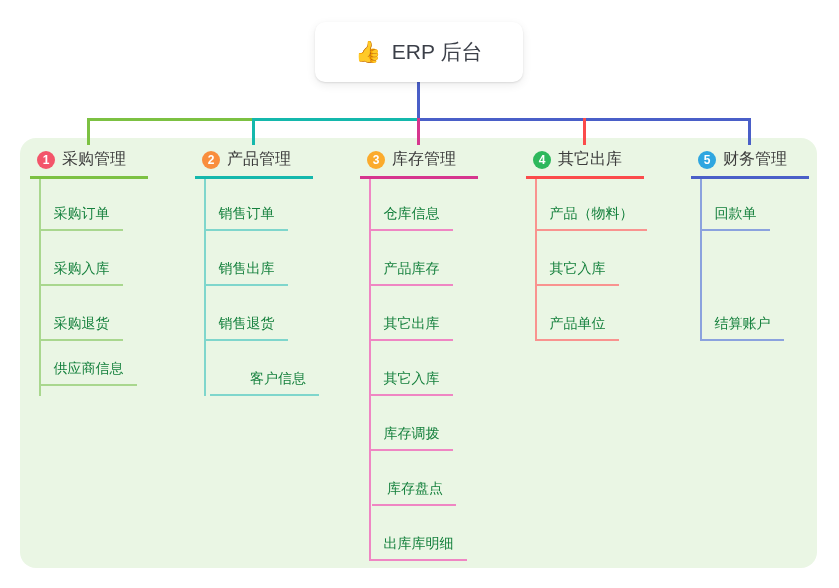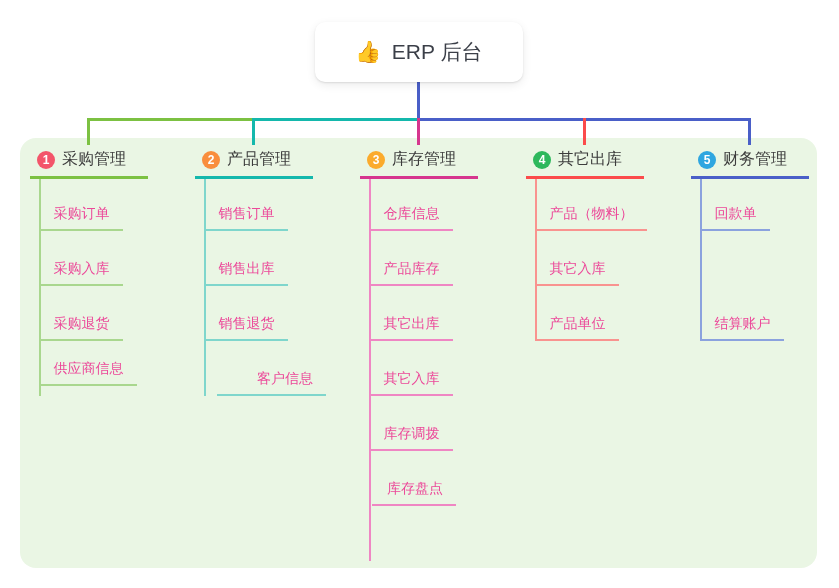--- a/index.html
+++ b/index.html
@@ -30,21 +30,21 @@
   .badge{width:18px;height:18px;border-radius:50%;background:var(--badge);
          color:#ffffff;font-size:12px;font-weight:700;display:flex;
          align-items:center;justify-content:center;flex:0 0 18px;}
 
   
   .vline{position:absolute;top:176px;width:2px;background:var(--light);z-index:1;}
 
   
   .child{position:absolute;height:27px;line-height:22px;box-sizing:content-box;
          padding:0 13px 0 15px;border-bottom:2px solid var(--light);
-         font-size:14px;color:#ec4899;white-space:nowrap;z-index:2;}
+         font-size:14px;color:#15803d;white-space:nowrap;z-index:2;}
 </style>
 </head>
 <body>
 
 <div id="stage">
 
   <div class="panel"></div>
 
   <div class="root-card">
     <span class="thumb">👍</span>
@@ -72,33 +72,34 @@
   <div class="child" style="left: 38.5px; top: 357px; --light: #a9d78e;">供应商信息</div>
 
   <div class="bhead" style="left: 195px; --line: #14b8ac; --badge: #f98e3d;">
     <span class="badge">2</span>
     <span>产品管理</span>
   </div>
   <div class="vline" style="left: 203.5px; height: 220px; --light: #7fd6cc;"></div>
   <div class="child" style="left: 203.5px; top: 202px; --light: #7fd6cc;">销售订单</div>
   <div class="child" style="left: 203.5px; top: 257px; --light: #7fd6cc;">销售出库</div>
   <div class="child" style="left: 203.5px; top: 312px; --light: #7fd6cc;">销售退货</div>
-  <div class="child" style="left: 217px; top: 367px; padding-left: 40px; --light: #7fd6cc;">客户信息</div>
+  <div class="child" style="left: 210px; top: 367px; padding-left: 40px; --light: #7fd6cc;">客户信息</div>
 
   <div class="bhead" style="left: 360px; --line: #d6368e; --badge: #fbab2c;">
     <span class="badge">3</span>
     <span>库存管理</span>
   </div>
   <div class="vline" style="left: 368.5px; height: 385px; --light: #ef86c3;"></div>
   <div class="child" style="left: 368.5px; top: 202px; --light: #ef86c3;">仓库信息</div>
   <div class="child" style="left: 368.5px; top: 257px; --light: #ef86c3;">产品库存</div>
   <div class="child" style="left: 368.5px; top: 367px; --light: #ef86c3;">其它入库</div>
   <div class="child" style="left: 368.5px; top: 312px; --light: #ef86c3;">其它出库</div>
   <div class="child" style="left: 368.5px; top: 422px; --light: #ef86c3;">库存调拨</div>
   <div class="child" style="left: 372px; top: 477px; --light: #ef86c3;">库存盘点</div>
+  <div class="child" style="left: 368.5px; top: 532px; --light: #ef86c3;">出库库明细</div>
 
   <div class="bhead" style="left: 526px; --line: #fb4b4b; --badge: #2eb85c;">
     <span class="badge">4</span>
     <span>其它出库</span>
   </div>
   <div class="vline" style="left: 534.5px; height: 165px; --light: #f9938f;"></div>
   <div class="child" style="left: 534.5px; top: 202px; --light: #f9938f;">产品（物料）</div>
   <div class="child" style="left: 534.5px; top: 257px; --light: #f9938f;">其它入库</div>
   <div class="child" style="left: 534.5px; top: 312px; --light: #f9938f;">产品单位</div>
 

